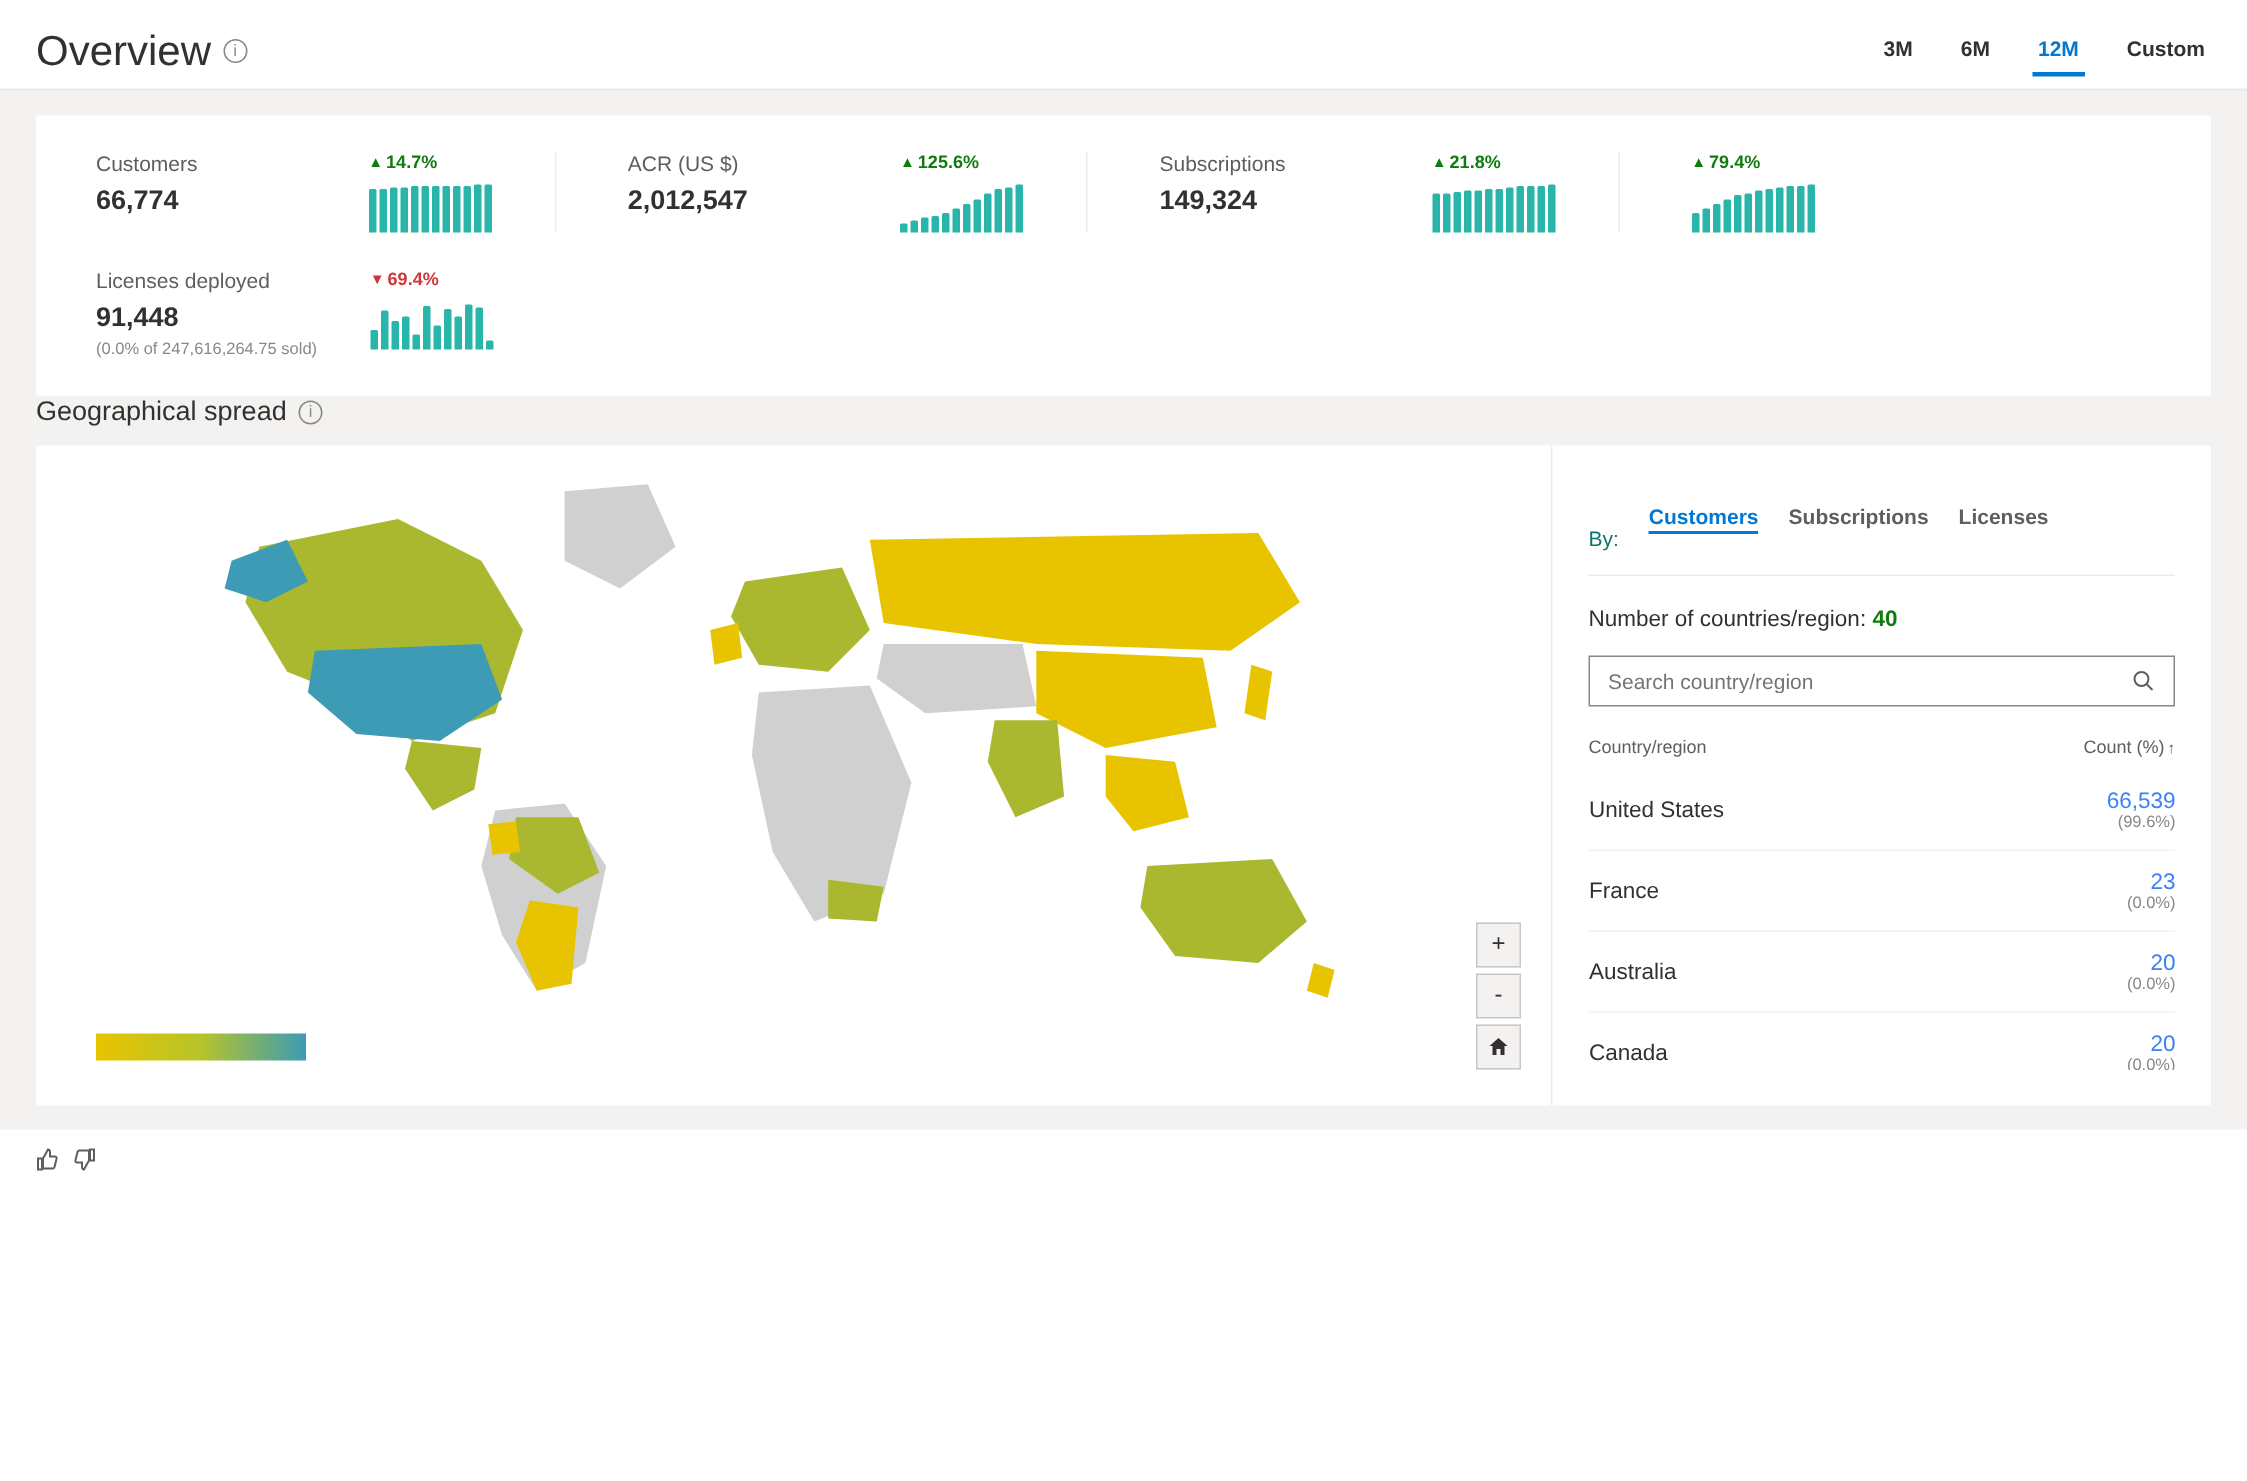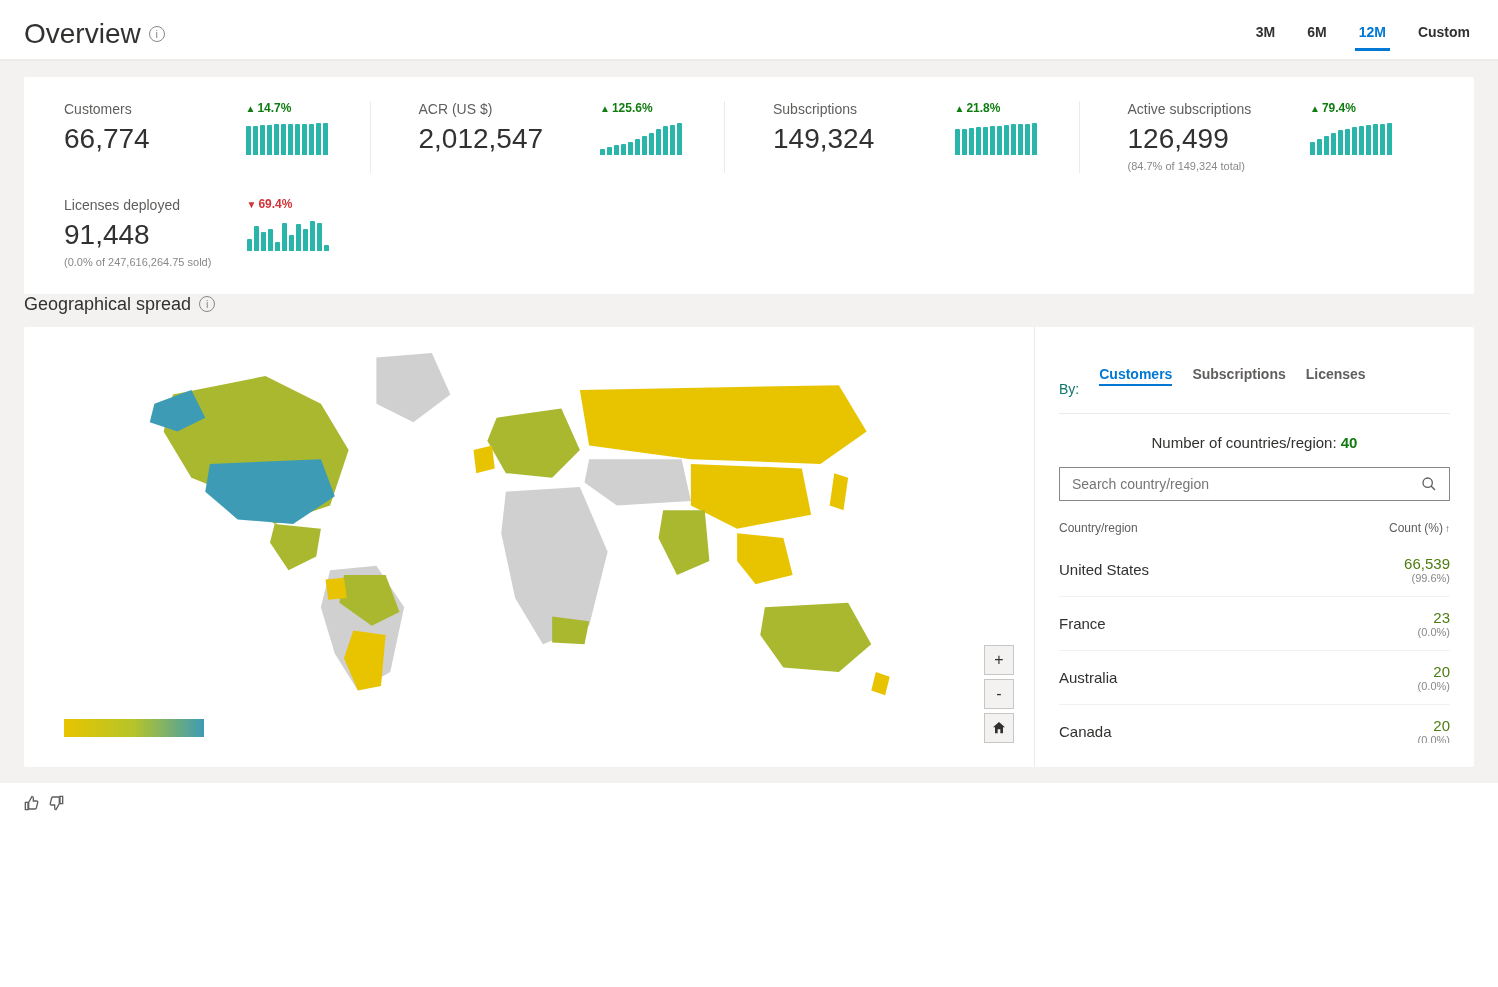--- a/index.html
+++ b/index.html
@@ -11,21 +11,21 @@
 .tabs { display: flex; gap: 24px; margin-left: 28px; }
 .tab { font-size: 14px; font-weight: 600; color: #323130; padding: 8px 4px; cursor: pointer; border-bottom: 3px solid transparent; }
 .tab.active { color: #0078d4; border-bottom-color: #0078d4; }
 .content { background: #f3f2f1; padding: 16px 24px; }
 .section-title { font-size: 18px; font-weight: 400; color: #323130; margin-bottom: 12px; display: flex; align-items: center; gap: 8px; }
 .summary-card { background: #fff; border-radius: 2px; padding: 24px 40px; display: grid; grid-template-columns: repeat(4, 1fr); gap: 24px 48px; }
 .metric { display: flex; justify-content: space-between; align-items: flex-start; padding-right: 24px; }
 .metric:nth-child(1), .metric:nth-child(2), .metric:nth-child(3) { border-right: 1px solid #edebe9; }
 .metric-left { flex: 1; }
 .metric-label { font-size: 14px; color: #605e5c; margin-bottom: 6px; }
-.metric-value { font-size: 28px; font-weight: 400; color: #323130; }
+.metric-value { font-size: 18px; font-weight: 700; color: #323130; }
 .metric-sub { font-size: 11px; color: #8a8886; margin-top: 4px; line-height: 1.3; }
 .metric-right { display: flex; flex-direction: column; align-items: flex-start; gap: 8px; min-width: 100px; }
 .trend { font-size: 12px; font-weight: 600; display: flex; align-items: center; gap: 2px; }
 .trend.up { color: #107c10; }
 .trend.down { color: #d13438; }
 .trend-arrow { font-size: 10px; }
 .sparkline { display: flex; align-items: flex-end; gap: 2px; height: 32px; }
 .spark-bar { width: 5px; background: #2ab5aa; border-radius: 1px 1px 0 0; }
 .feedback-row { display: flex; align-items: center; gap: 8px; padding: 12px 4px; font-size: 12px; color: #605e5c; }
 .thumb-icon { width: 16px; height: 16px; cursor: pointer; }
@@ -33,30 +33,30 @@
 .map-area { flex: 1; position: relative; padding: 12px; }
 .map-svg { width: 100%; height: 370px; }
 .map-legend { position: absolute; bottom: 30px; left: 40px; width: 140px; height: 18px; background: linear-gradient(to right, #e8c400, #b5c42a, #3d9bb5); }
 .map-controls { position: absolute; right: 20px; bottom: 24px; display: flex; flex-direction: column; gap: 4px; }
 .map-btn { width: 30px; height: 30px; background: #f3f2f1; border: 1px solid #c8c6c4; display: flex; align-items: center; justify-content: center; font-size: 16px; cursor: pointer; color: #323130; }
 .geo-panel { width: 440px; border-left: 1px solid #edebe9; padding: 24px; }
 .by-row { display: flex; align-items: center; gap: 20px; margin-bottom: 20px; border-bottom: 1px solid #edebe9; padding-bottom: 16px; }
 .by-label { font-size: 14px; color: #0f766e; margin-top: 30px; }
 .by-tab { font-size: 14px; font-weight: 600; color: #605e5c; cursor: pointer; padding-bottom: 2px; }
 .by-tab.active { color: #0078d4; border-bottom: 2px solid #0078d4; }
-.count-row { font-size: 15px; margin-bottom: 16px; text-align: center; }
+.count-row { font-size: 15px; margin-bottom: 16px; }
 .count-val { color: #107c10; font-weight: 600; }
 .search-box { display: flex; align-items: center; border: 1px solid #8a8886; padding: 8px 12px; margin-bottom: 12px; background: #fff; }
 .search-input { flex: 1; border: none; outline: none; font-size: 14px; color: #8b5cf6; background: transparent; }
 .table-header { display: flex; justify-content: space-between; font-size: 12px; color: #605e5c; padding: 8px 0; }
 .table-body { max-height: 200px; overflow-y: auto; }
 .table-row { display: flex; justify-content: space-between; align-items: center; padding: 12px 0; border-bottom: 1px solid #f3f2f1; }
 .country-name { font-size: 15px; color: #323130; }
 .country-count { text-align: right; }
-.country-count .cnt { font-size: 15px; color: #4d7c0f; }
+.country-count .cnt { font-size: 15px; color: #3b82f6; }
 .country-count .pct { font-size: 11px; color: #8a8886; }
 .footer-feedback { padding: 12px 24px; display: flex; gap: 8px; }
 .sort-arrow { font-size: 10px; margin-left: 2px; }
 </style>
 </head>
 <body>
 
 <div class="header">
   <div class="header-title">
     <h1>Overview</h1>
@@ -136,25 +136,20 @@
             <div class="spark-bar" style="height: 29.44px;"></div>
             <div class="spark-bar" style="height: 30.08px;"></div>
             <div class="spark-bar" style="height: 30.72px;"></div>
             <div class="spark-bar" style="height: 31.04px;"></div>
             <div class="spark-bar" style="height: 31.36px;"></div>
             <div class="spark-bar" style="height: 32px;"></div>
           </div>
         </div>
       </div>
       <div class="metric">
-        <div class="metric-left">
-          <div class="metric-label">Active subscriptions</div>
-          <div class="metric-value">126,499</div>
-          <div class="metric-sub">(84.7% of 149,324 total)</div>
-        </div>
         <div class="metric-right">
           <div class="trend up"><span class="trend-arrow">▲</span> 79.4%</div>
           <div class="sparkline">
             <div class="spark-bar" style="height: 12.8px;"></div>
             <div class="spark-bar" style="height: 16px;"></div>
             <div class="spark-bar" style="height: 19.2px;"></div>
             <div class="spark-bar" style="height: 22.4px;"></div>
             <div class="spark-bar" style="height: 24.96px;"></div>
             <div class="spark-bar" style="height: 26.24px;"></div>
             <div class="spark-bar" style="height: 27.52px;"></div>

